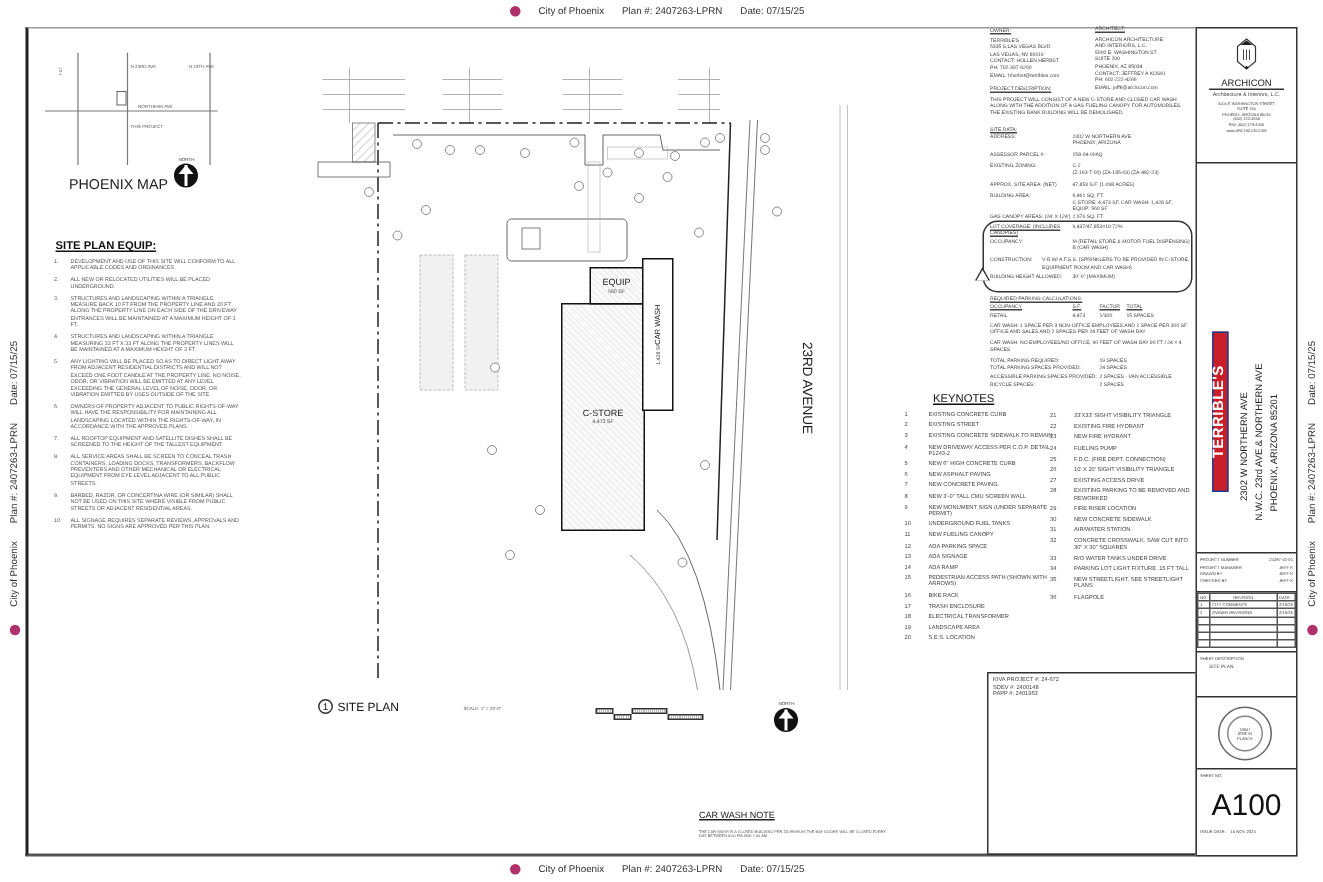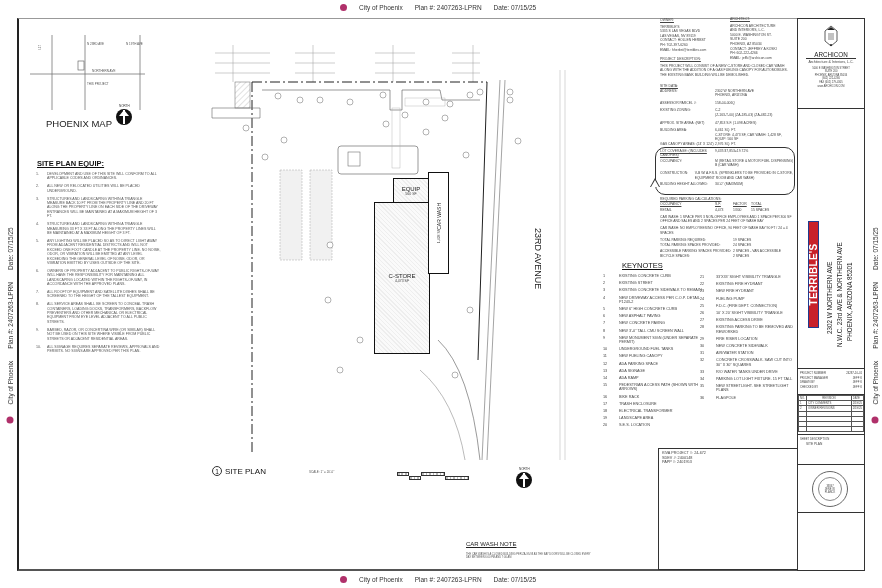--- a/index.html
+++ b/index.html
@@ -620,13 +620,21 @@
   </div>
   <div class="tb-section" style="height:48px;">
     <div class="seal">
       <div class="inner">
         <span>33847</span>
         <span>JENE W.</span>
         <span>PLANCK</span>
       </div>
     </div>
   </div>
+  <div style="height:55px;padding:2px;position:relative;">
+    <div class="tiny" style="font-size:2.8px;">SHEET NO.</div>
+    <div class="sheet-no">A100</div>
+    <div style="display:flex;gap:3px;margin-top:3px;">
+      <span class="tiny" style="font-size:2.8px;">ISSUE DATE:</span>
+      <span class="tiny" style="font-size:2.8px;">15 NOV 2024</span>
+    </div>
+  </div>
 </div>
 
 </body></html>

